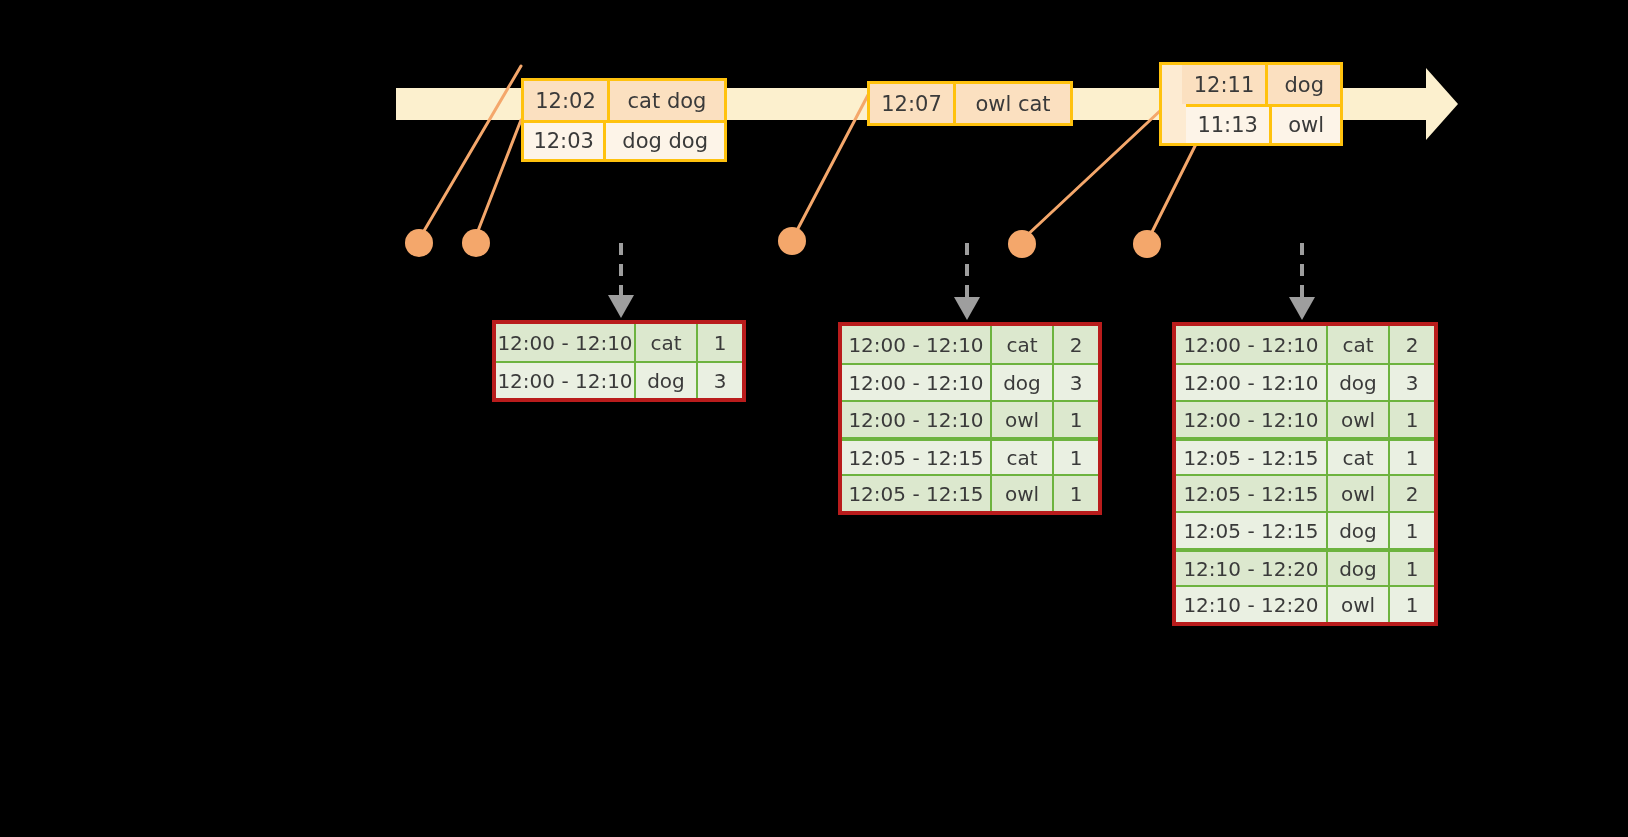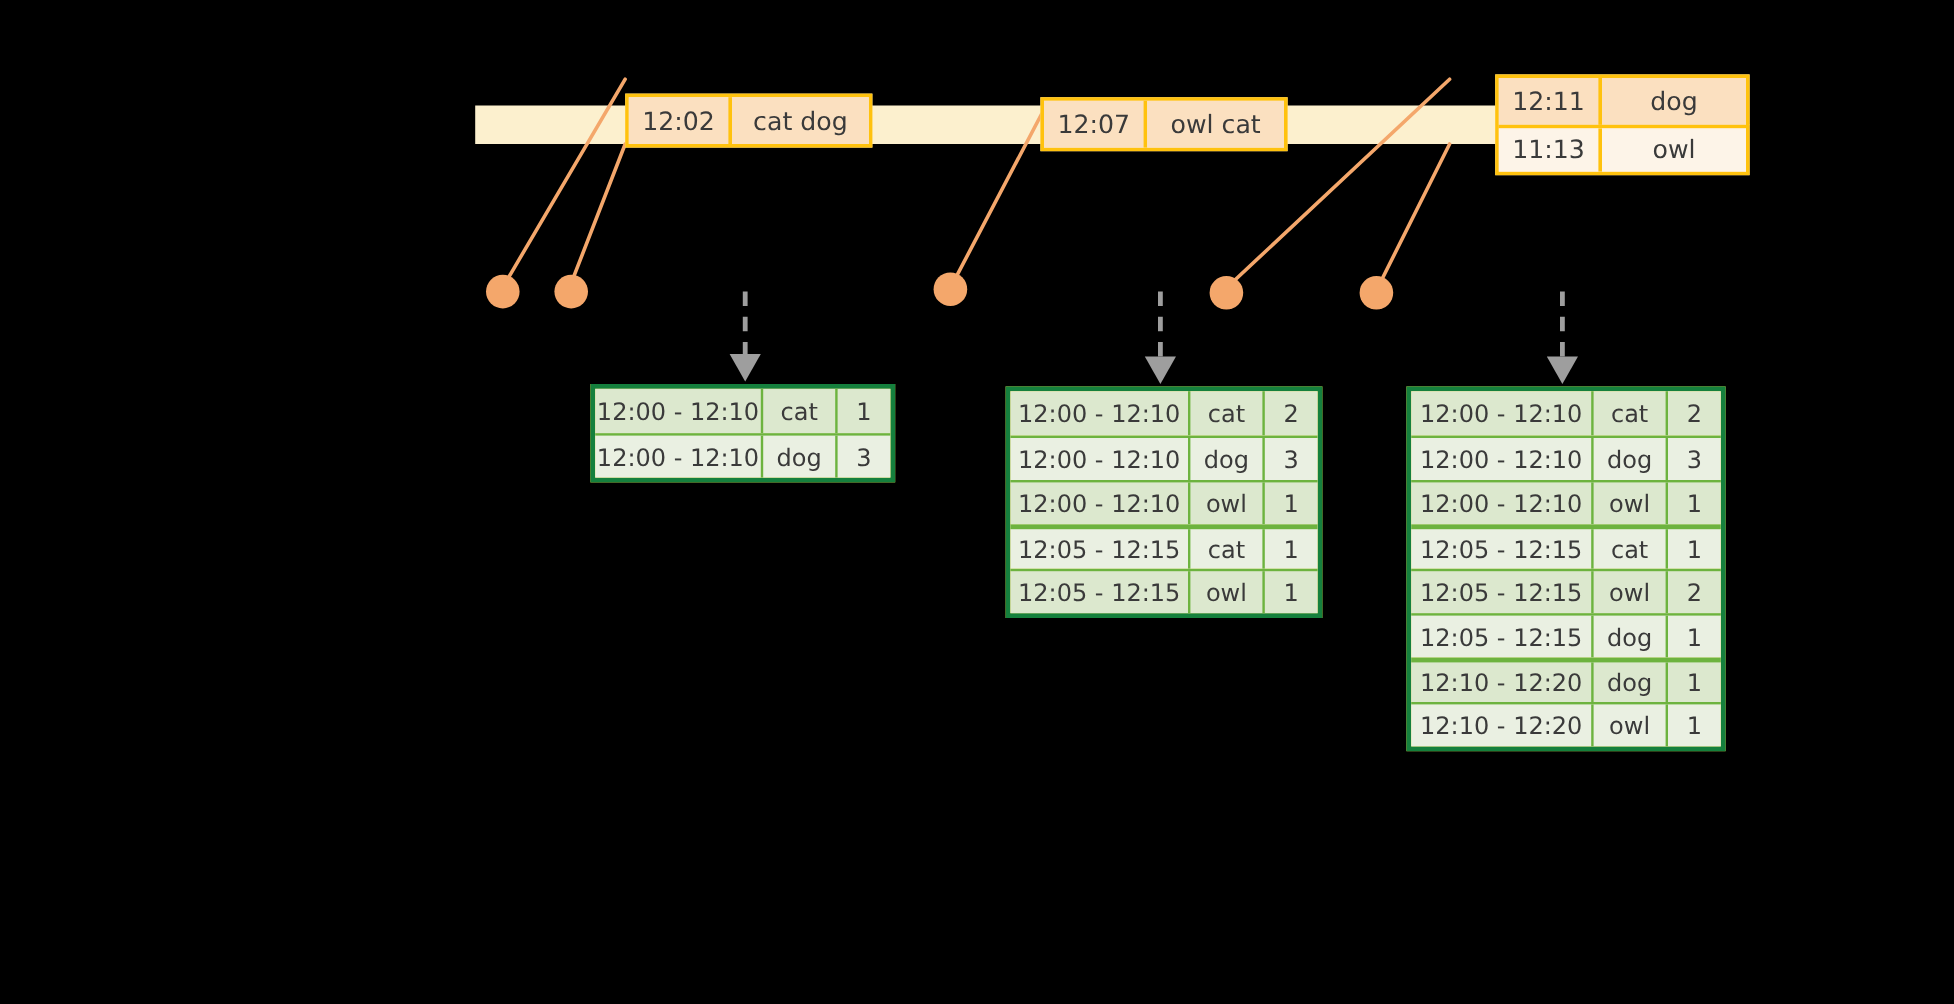--- a/index.html
+++ b/index.html
@@ -47,24 +47,24 @@
     color: #3a3a3a;
     background: #FBE0C0;
     white-space: nowrap;
   }
   .ev-time { width: 86px; border-right: 3px solid #FFC20E; }
   .ev-payload { flex: 1 1 auto; padding: 0 16px; }
 
   
   .result-table {
     position: absolute;
-    border: 4px solid #15803d;
+    border: 4px solid #b91c1c;
     display: flex;
     flex-direction: column;
-    background: #fde047;
+    background: #f0abfc;
   }
   .res-row {
     display: flex;
     align-items: stretch;
     height: 37px;
     background: #DCE8CE;
   }
   .res-row.alt { background: #EAF0E2; }
   .res-row + .res-row { border-top: 2px solid #6DB33F; }
   .res-row.boundary { border-top: 4px solid #6DB33F; }
@@ -128,30 +128,34 @@
       <path d="M 954 297 L 980 297 L 967 320 Z"></path>
       <path d="M 1289 297 L 1315 297 L 1302 320 Z"></path>
     </g>
   </svg>
 
   <div class="event-box" style="left:521px; top:78px; width:206px;">
     <div class="event-row">
       <div class="ev-time">12:02</div>
       <div class="ev-payload">cat dog</div>
     </div>
+    <div class="event-row alt">
+      <div class="ev-time">12:03</div>
+      <div class="ev-payload">dog dog</div>
+    </div>
   </div>
 
   <div class="event-box" style="left:867px; top:81px; width:206px;">
     <div class="event-row">
       <div class="ev-time">12:07</div>
       <div class="ev-payload">owl cat</div>
     </div>
   </div>
 
-  <div class="event-box" style="left:1246px; top:62px; width:212px;">
+  <div class="event-box" style="left:1159px; top:62px; width:184px;align-items:flex-end;">
     <div class="event-row">
       <div class="ev-time">12:11</div>
       <div class="ev-payload">dog</div>
     </div>
     <div class="event-row alt">
       <div class="ev-time">11:13</div>
       <div class="ev-payload">owl</div>
     </div>
   </div>
 

